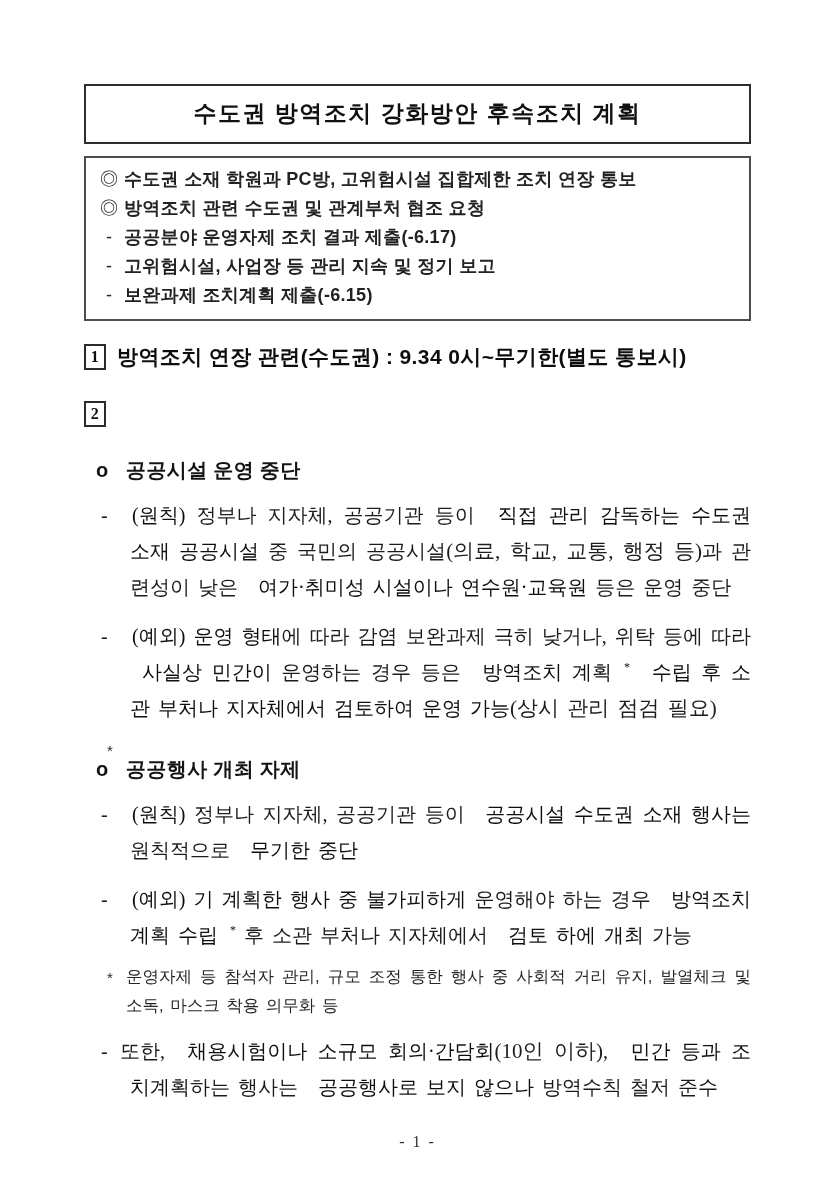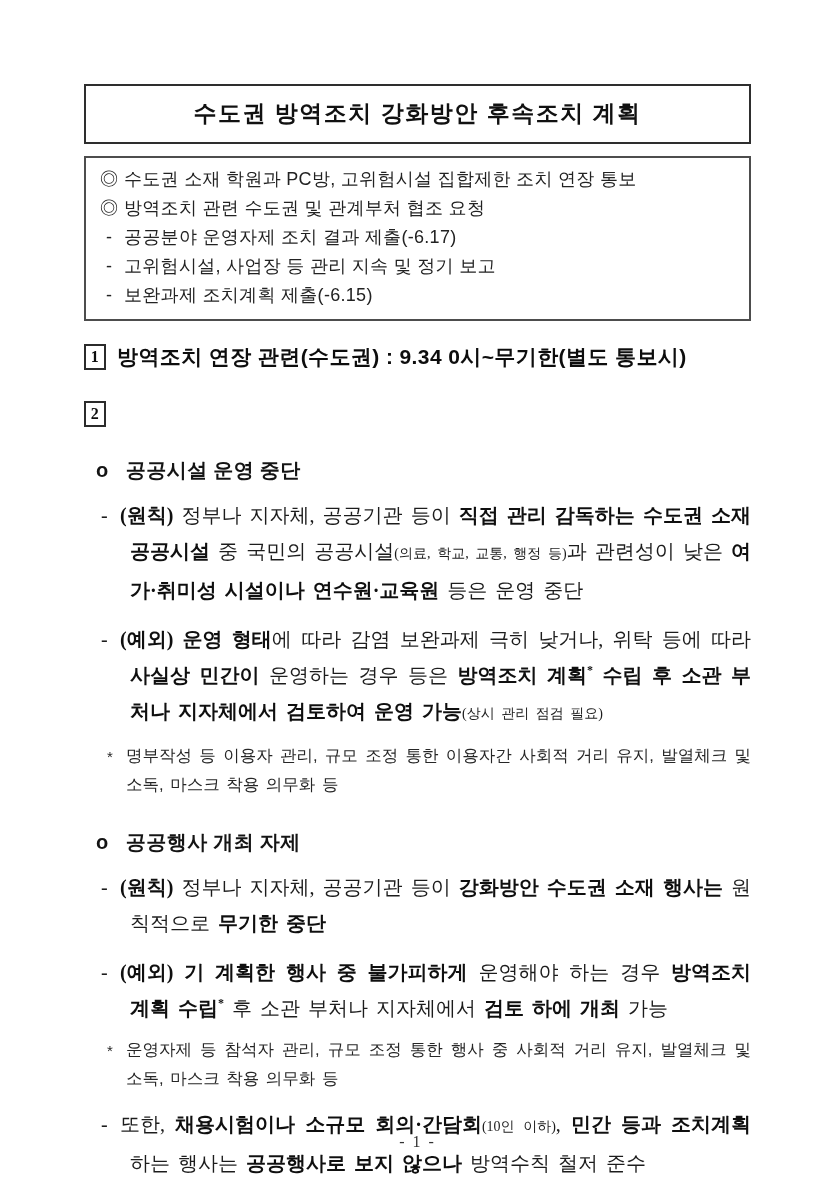--- a/index.html
+++ b/index.html
@@ -33,21 +33,21 @@
     border:2px solid #4d4d4d;
     margin-top:12px;
     padding:7px 12px 9px 8px;
     font-family:"Liberation Sans", sans-serif;
     font-size:18px;
     color:#222;
   }
   .s-row { display:flex; line-height:29px; }
   .s-marker { flex:0 0 30px; text-align:center; }
   .s-row.dash .s-marker { flex:0 0 30px; }
-  .s-text { flex:1; letter-spacing:0.3px; }
+  .s-text { flex:1; letter-spacing:0.3px;font-weight:bold; }
 
   
   .heading {
     margin-top:22px;
     display:flex;
     align-items:center;
     font-family:"Liberation Sans", sans-serif;
     font-weight:800;
     font-size:21px;
     color:#0d0d0d;
@@ -92,22 +92,22 @@
     line-height:36px;
     text-align:justify;
     word-spacing:3px;
     color:#1c1c1c;
   }
   .para .dash {
     position:absolute;
     left:17px; top:0;
     text-indent:0;
   }
-  .para .b, .b { font-weight:bold; color:#0f0f0f; }
-  .para .sm { font-size:14px; }
+  .para .b, .b { font-weight:normal; color:#0f0f0f;margin-left:12px; }
+  .para .sm { font-size:21px; }
   .para sup { font-size:12px; line-height:0; }
 
   
   .footnote {
     position:relative;
     margin-top:9px;
     padding-left:42px;
     font-family:"Liberation Sans", sans-serif;
     font-size:16.5px;
     line-height:29px;
@@ -178,29 +178,29 @@
 
   <div class="para">
     <span class="dash">-</span><span><span class="b">(원칙) </span><span>정부나 지자체, 공공기관 등이 </span><span class="b">직접 관리 감독하는 수도권 소재 공공시설</span><span> 중 국민의 공공시설</span><span class="sm">(의료, 학교, 교통, 행정 등)</span><span>과 관련성이 낮은 </span><span class="b">여가·취미성 시설이나 연수원·교육원</span><span> 등은 운영 중단</span></span>
   </div>
 
   <div class="para">
     <span class="dash">-</span><span><span class="b">(예외) 운영 형태</span><span>에 따라 감염 보완과제 극히 낮거나, 위탁 등에 따라 </span><span class="b">사실상 민간이</span><span> 운영하는 경우 등은 </span><span class="b">방역조치 계획</span><sup class="b">*</sup><span class="b"> 수립 후 소관 부처나 지자체에서 검토하여 운영 가능</span><span class="sm">(상시 관리 점검 필요)</span></span>
   </div>
 
   <div class="footnote">
-    <span class="star">*</span><span>명부작성 등 이용자 관리, 규모 조정 통한 이용자간 사회적 거리 유지, 발열체크 및 소독, 마스크 착용 의무화 등</span>
+    <span class="star">*</span>
   </div>
 
   <div class="sub-title">
     <span class="o-marker">o</span><span>공공행사 개최 자제</span>
   </div>
 
   <div class="para">
-    <span class="dash">-</span><span><span class="b">(원칙) </span><span>정부나 지자체, 공공기관 등이 </span><span class="b">강화방안 수도권 소재 행사는</span><span> 원칙적으로 </span><span class="b">무기한 중단</span></span>
+    <span class="dash">-</span><span><span class="b">(원칙) </span><span>정부나 지자체, 공공기관 등이 </span><span class="b">공공시설 수도권 소재 행사는</span><span> 원칙적으로 </span><span class="b">무기한 중단</span></span>
   </div>
 
   <div class="para">
     <span class="dash">-</span><span><span class="b">(예외) 기 계획한 행사 중 불가피하게</span><span> 운영해야 하는 경우 </span><span class="b">방역조치 계획 수립</span><sup class="b">*</sup><span> 후 소관 부처나 지자체에서 </span><span class="b">검토 하에 개최</span><span> 가능</span></span>
   </div>
 
   <div class="footnote">
     <span class="star">*</span><span>운영자제 등 참석자 관리, 규모 조정 통한 행사 중 사회적 거리 유지, 발열체크 및 소독, 마스크 착용 의무화 등</span>
   </div>
 

